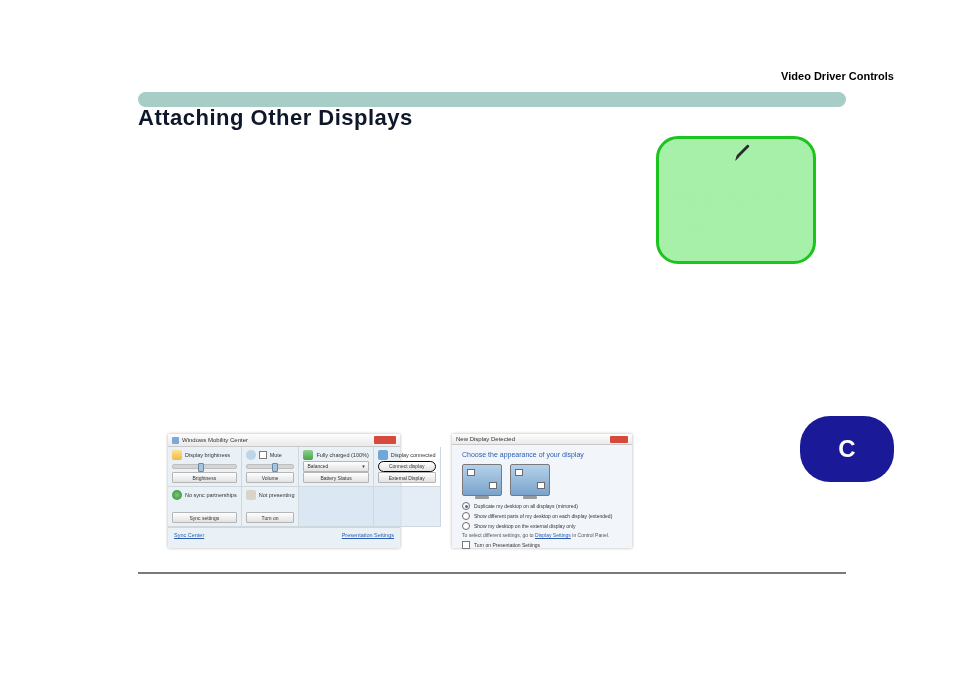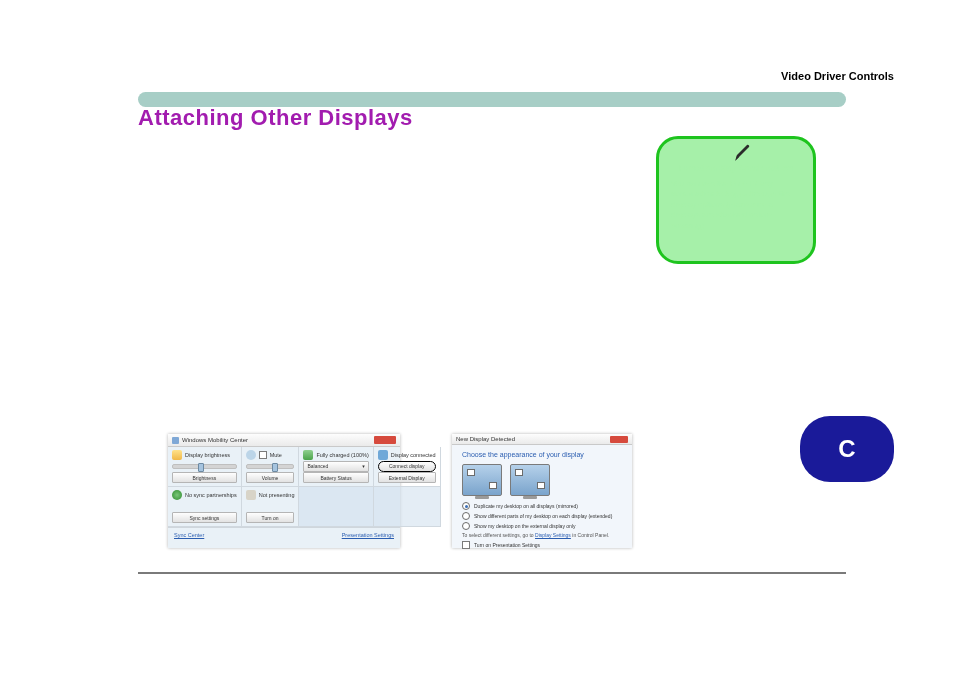--- a/index.html
+++ b/index.html
@@ -1,19 +1,19 @@
 <!DOCTYPE html>
 <html><head>
 <meta charset="utf-8">
 <style>
   html,body{margin:0;padding:0;width:954px;height:673px;background:#fff;font-family:"Times New Roman",Times,serif;color:#000;}
   .page{position:relative;width:954px;height:673px;padding-left:48px;}
   .header-label{position:absolute;right:108px;top:70px;font-family:Arial,Helvetica,sans-serif;font-size:11px;font-weight:bold;color:#000;}
   .title-bar{position:absolute;left:138px;top:92px;width:708px;height:15px;background:#a7cec6;border-radius:9px;}
-  .title-text{position:absolute;left:138px;top:105px;font-family:Arial,Helvetica,sans-serif;font-size:22px;letter-spacing:.5px;color:#a21caf;font-weight:bold;text-align:right;}
+  .title-text{position:absolute;left:138px;top:105px;font-family:Arial,Helvetica,sans-serif;font-size:22px;letter-spacing:.5px;color:#0f172a;font-weight:bold;text-align:right;}
   .body-col{position:absolute;left:138px;top:145px;width:492px;font-family:"Times New Roman",Times,serif;font-size:12px;line-height:1.35;color:#fff;}
   .body-col p{margin:0 0 12px 0;}
   .blue-box{position:absolute;right:108px;top:416px;width:94px;height:66px;background:#1a1a99;border-radius:30px;display:flex;align-items:center;justify-content:center;}
   .blue-box-text{font-family:Arial,Helvetica,sans-serif;font-size:24px;font-weight:bold;color:#fff;}
   .thumb{position:absolute;box-shadow:0 0 3px rgba(0,0,0,.3);}
   
   .t1{left:168px;top:434px;width:232px;height:114px;background:#e9f1f7;font-family:"Segoe UI",Tahoma,sans-serif;font-size:6px;color:#333;}
   .t1 .title{background:linear-gradient(#fdfdfd,#eaeaea);border-bottom:1px solid #c9c9c9;height:12px;line-height:12px;padding:0 4px;display:flex;align-items:center;gap:3px;}
   .t1 .title .ic{width:7px;height:7px;background:#7fa8d6;border-radius:1px;}
   .t1 .title .close{margin-left:auto;width:22px;height:8px;background:#d64a3d;border-radius:1px;}

